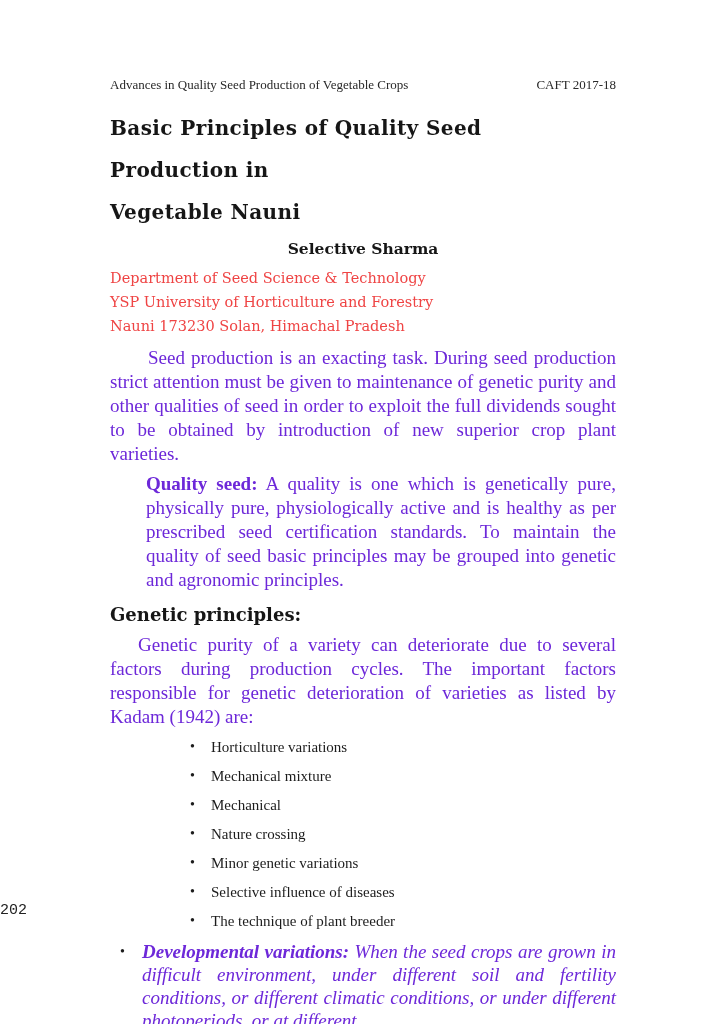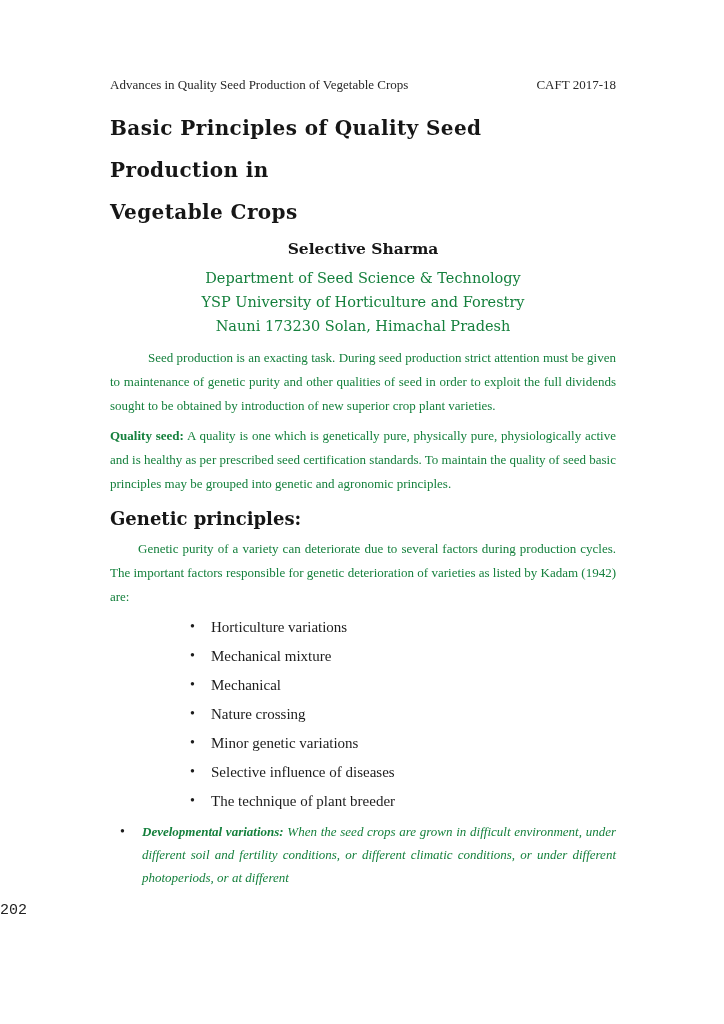--- a/index.html
+++ b/index.html
@@ -18,29 +18,29 @@
   .title {
     margin-top:14px; font-size:20px; font-weight:bold;
     line-height:42px; letter-spacing:0.4px; color:#161616;
   }
   .title span { display:block; }
   .author {
     margin-top:6px; text-align:center; font-size:15.5px; font-weight:bold;
     line-height:20px; color:#161616;
   }
   .affil {
-    margin-top:7px; text-align:center; font-size:14.5px; line-height:24px;
-    color:#15803d;
+    margin-top:7px; text-align:left; font-size:14.5px; line-height:24px;
+    color:#ef4444;
   }
   .body {
-    font-family:"Liberation Serif", serif; font-size:13px; line-height:24px;
-    text-align:justify; color:#15803d;
+    font-family:"Liberation Serif", serif; font-size:19px; line-height:24px;
+    text-align:justify; color:#6d28d9;
   }
   .p-intro   { margin-top:8px;  text-indent:38px; }
-  .p-quality { margin-top:6px; }
+  .p-quality { margin-top:6px;margin-left:36px; }
   .h-genetic { margin-top:13px; font-size:18px; font-weight:bold; line-height:19px; color:#161616; }
   .p-genetic { margin-top:9px;  text-indent:28px; }
   .factors { margin:7px 0 0 80px; list-style:none; }
   .factors li { display:flex; line-height:22px; margin-bottom:7px;
     font-family:"Liberation Serif", serif; font-size:15px; color:#1c1c1c; }
   .blt  { width:21px; flex:0 0 21px; font-size:14px; }
   .dev  { display:flex; margin-top:8px; }
   .blt2 { width:22px; flex:0 0 22px; margin-left:10px; font-size:14px;
     font-family:"Liberation Serif", serif; line-height:23px; color:#1c1c1c; }
   .dev .body { flex:1; line-height:23px;font-style:italic; }
@@ -56,21 +56,21 @@
 <div class="page">
   <div class="content">
 
     <div class="hdr">
       <span>Advances in Quality Seed Production of Vegetable Crops</span>
       <span>CAFT 2017-18</span>
     </div>
 
     <h1 class="title">
       <span>Basic Principles of Quality Seed Production in</span>
-      <span>Vegetable Crops</span>
+      <span>Vegetable Nauni</span>
     </h1>
 
     <div class="author">Selective Sharma</div>
 
     <div class="affil">
       <div>Department of Seed Science &amp; Technology</div>
       <div>YSP University of Horticulture and Forestry</div>
       <div>Nauni 173230 Solan, Himachal Pradesh</div>
     </div>
 

